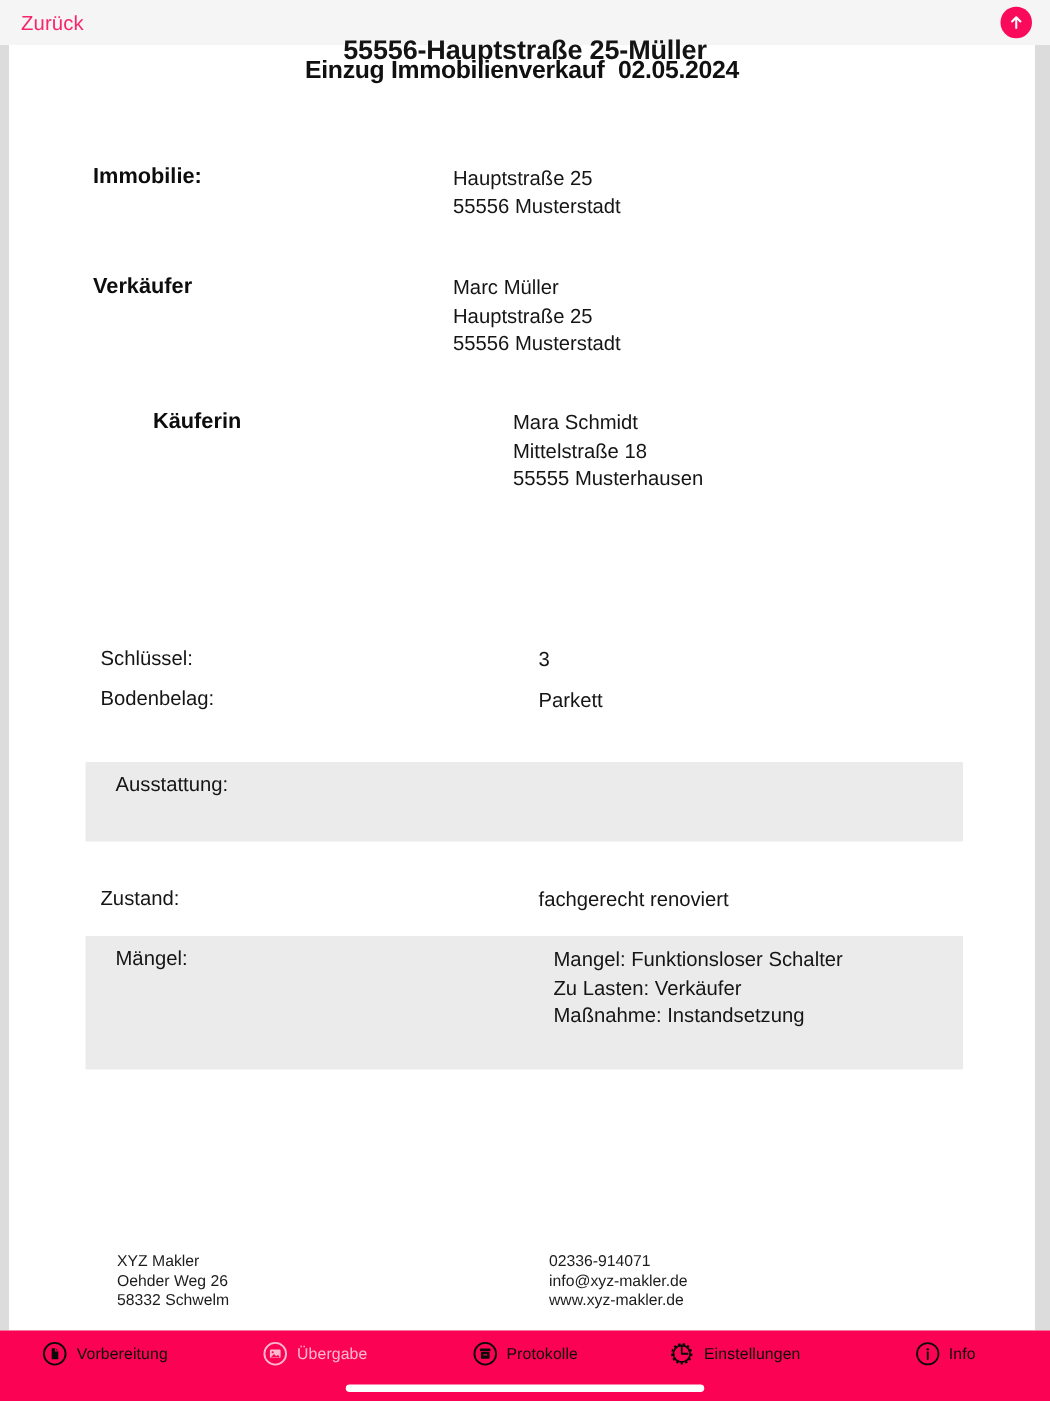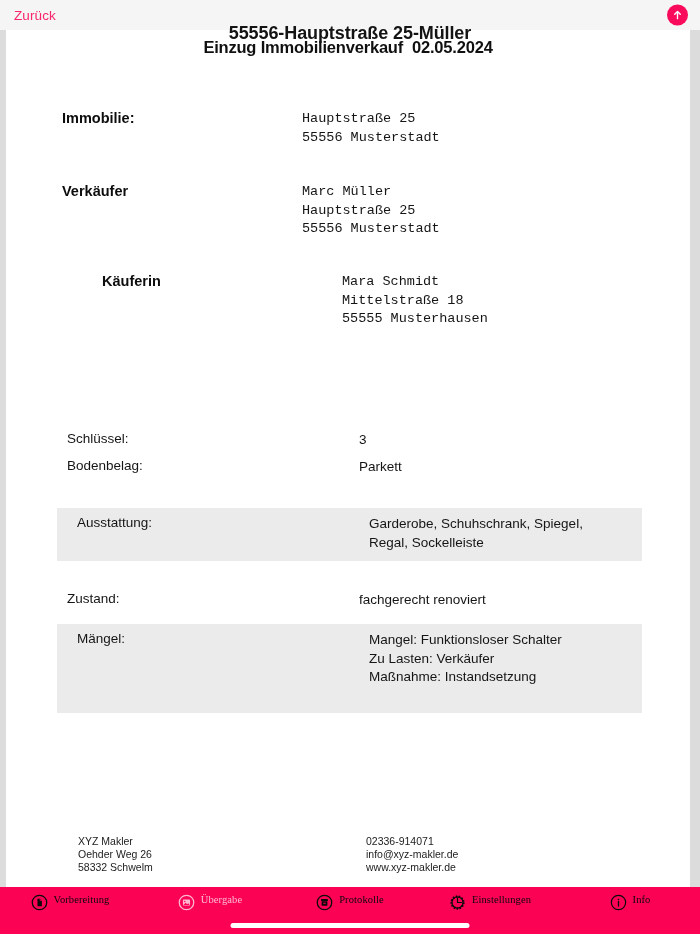--- a/index.html
+++ b/index.html
@@ -99,21 +99,20 @@
     width: 296px;
     padding-left: 56px;
     font-size: 14.5px;
     font-weight: bold;
     color: #0d0d0d;
   }
   .party-value {
     font-size: 13.5px;
     line-height: 18.5px;
     color: #151515;
-    font-family: Liberation Mono, monospace;
   }
 
   
   .room-header {
     position: absolute;
     left: 51px;
     width: 585px;
     background: #d7d7d7;
     display: flex;
     align-items: flex-start;
@@ -169,25 +168,25 @@
     height: 47px;
     background: #fc0255;
     display: flex;
     align-items: flex-start;
     padding-top: 7px;
     z-index: 20;
   }
   .tab {
     flex: 1;
     display: flex;
+    align-items: center;
     justify-content: center;
     gap: 6px;
     cursor: pointer;
     color: #0a0a0a;
-    font-family: Liberation Serif, serif;
   }
   .tab.selected { color: #ffffff; opacity: 0.72; }
   .tab-label { font-size: 10.5px; letter-spacing: 0.1px; }
   .tab-icon { width: 17px; height: 17px; display: block; flex: 0 0 auto; }
 
   .home-indicator {
     position: absolute;
     bottom: 6px;
     left: 50%;
     transform: translateX(-50%);
@@ -246,22 +245,20 @@
       <div class="row-value">3</div>
     </div>
 
     <div class="row" style="top:426px;height:30px;padding-top:2px;">
       <div class="row-label">Bodenbelag:</div>
       <div class="row-value">Parkett</div>
     </div>
 
     <div class="row shaded" style="top:478px;height:53px;padding-top:7px;">
       <div class="row-label">Ausstattung:</div>
-      <div class="row-value">Garderobe, Schuhschrank, Spiegel,
-Regal, Sockelleiste</div>
     </div>
 
     <div class="row" style="top:559px;height:30px;padding-top:2px;">
       <div class="row-label">Zustand:</div>
       <div class="row-value">fachgerecht renoviert</div>
     </div>
 
     <div class="row shaded" style="top:594px;height:89px;padding-top:7px;">
       <div class="row-label">Mängel:</div>
       <div class="row-value">Mangel: Funktionsloser Schalter

